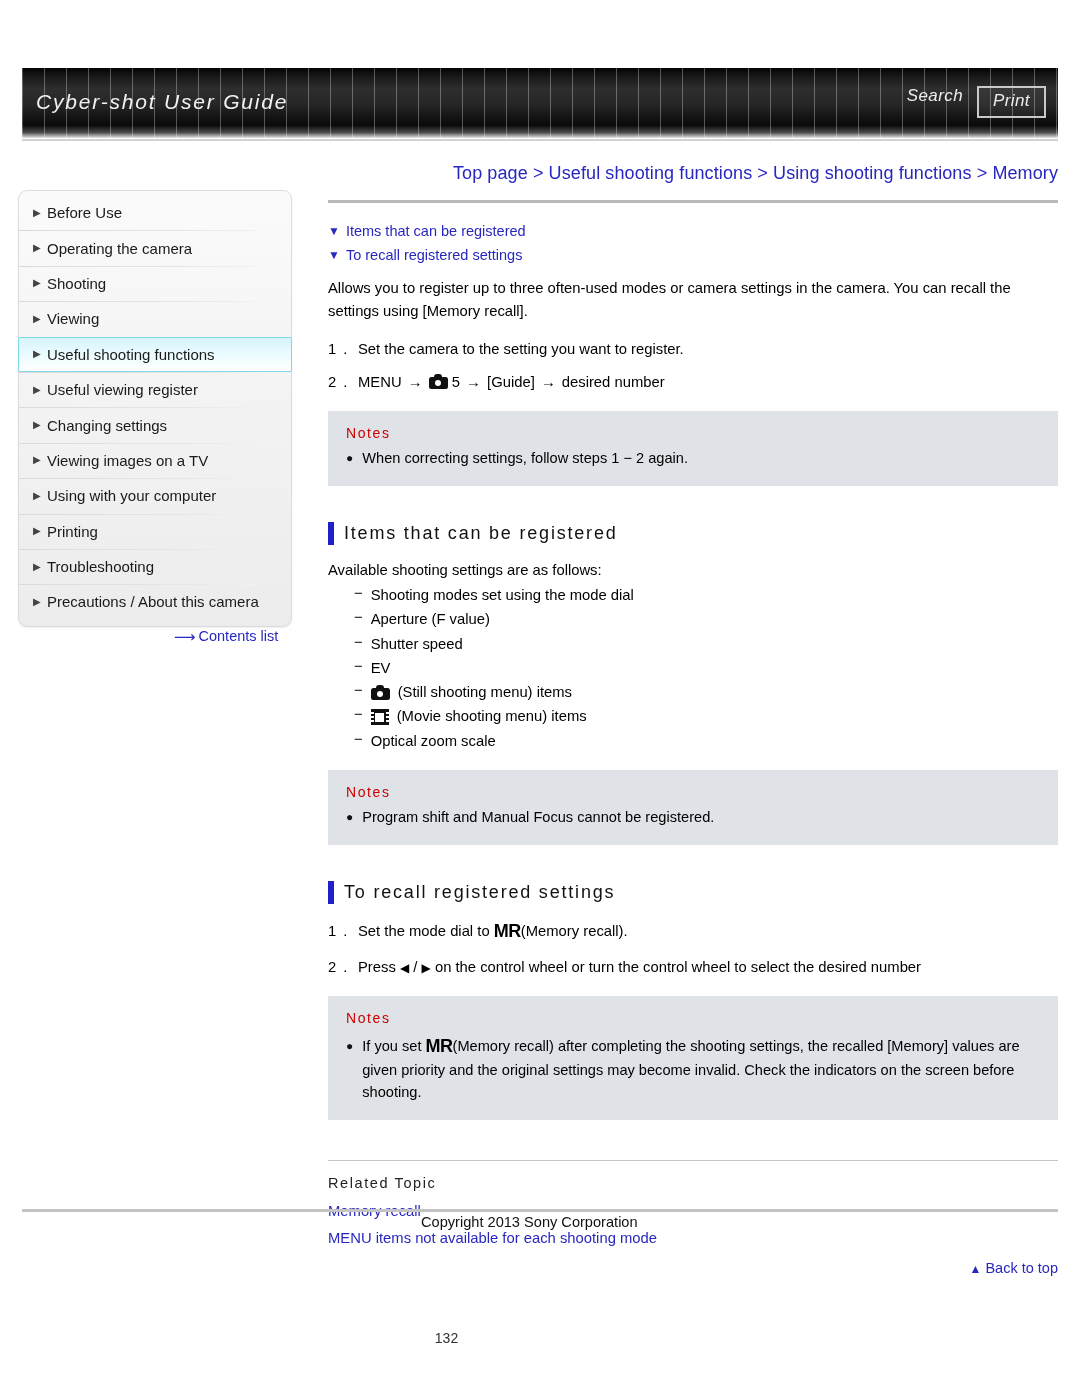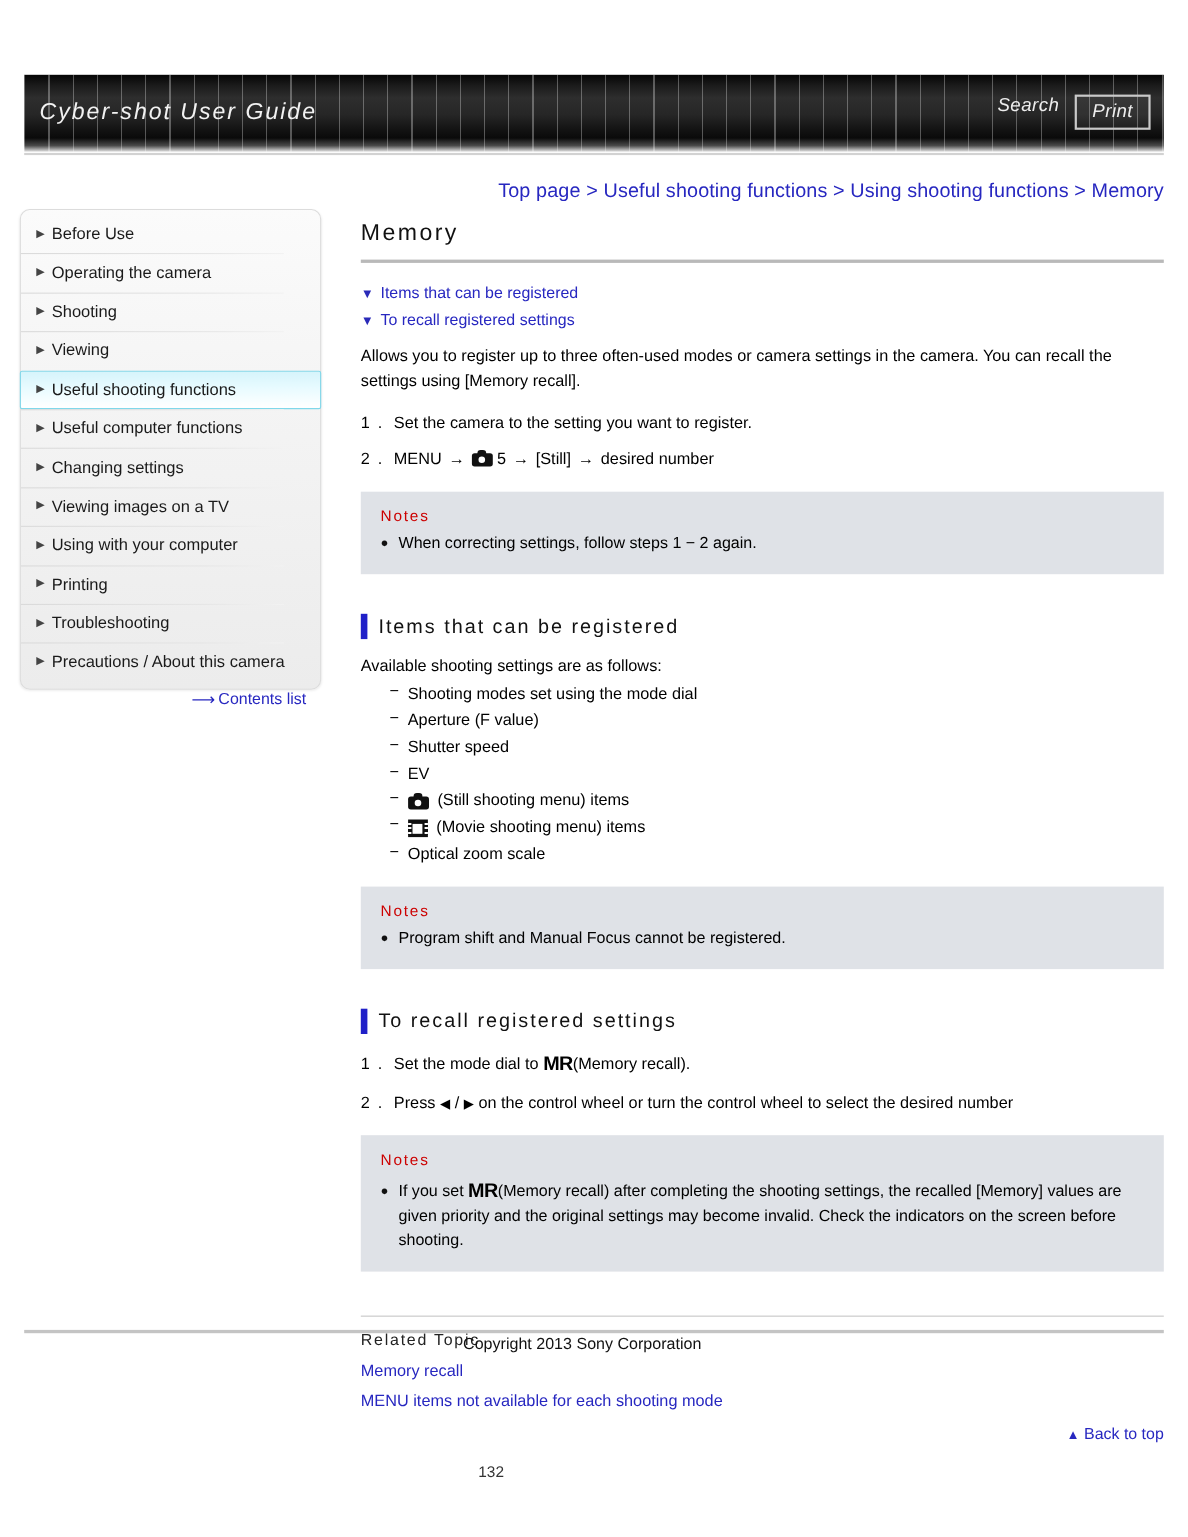--- a/index.html
+++ b/index.html
@@ -474,21 +474,21 @@
     <div class="nav-item">
       <span class="arrow">▶</span>
       <span class="nav-label">Viewing</span>
     </div>
     <div class="nav-item selected">
       <span class="arrow">▶</span>
       <span class="nav-label">Useful shooting functions</span>
     </div>
     <div class="nav-item">
       <span class="arrow">▶</span>
-      <span class="nav-label">Useful computer functions</span>
+      <span class="nav-label">Useful viewing register</span>
     </div>
     <div class="nav-item">
       <span class="arrow">▶</span>
       <span class="nav-label">Changing settings</span>
     </div>
     <div class="nav-item">
       <span class="arrow">▶</span>
       <span class="nav-label">Viewing images on a TV</span>
     </div>
     <div class="nav-item">
@@ -508,21 +508,20 @@
       <span class="nav-label">Precautions / About this camera</span>
     </div>
   </nav>
 <div class="contents-list">
   <span class="arrow-icon">⟶</span>
   <span>Contents list</span>
 </div>
 
 <main class="content">
 
-  <h1 class="page-title">Memory</h1>
   <div class="title-rule"></div>
 
   <div class="jump-link">
     <span class="tri-down">▼</span>
     <span>Items that can be registered</span>
   </div>
   <div class="jump-link">
     <span class="tri-down">▼</span>
     <span>To recall registered settings</span>
   </div>
@@ -535,21 +534,21 @@
       <span class="txt">Set the camera to the setting you want to register.</span>
     </li>
     <li>
       <span class="num">2 .</span>
       <span class="txt">
         <span>MENU</span>
         <span class="arrow-r">→</span>
         <span class="icon-still"><i></i></span>
         <span>5</span>
         <span class="arrow-r">→</span>
-        <span>[Still]</span>
+        <span>[Guide]</span>
         <span class="arrow-r">→</span>
         <span>desired number</span>
       </span>
     </li>
   </ol>
 
   <div class="notes-box">
     <div class="notes-title">Notes</div>
     <ul>
       <li>

